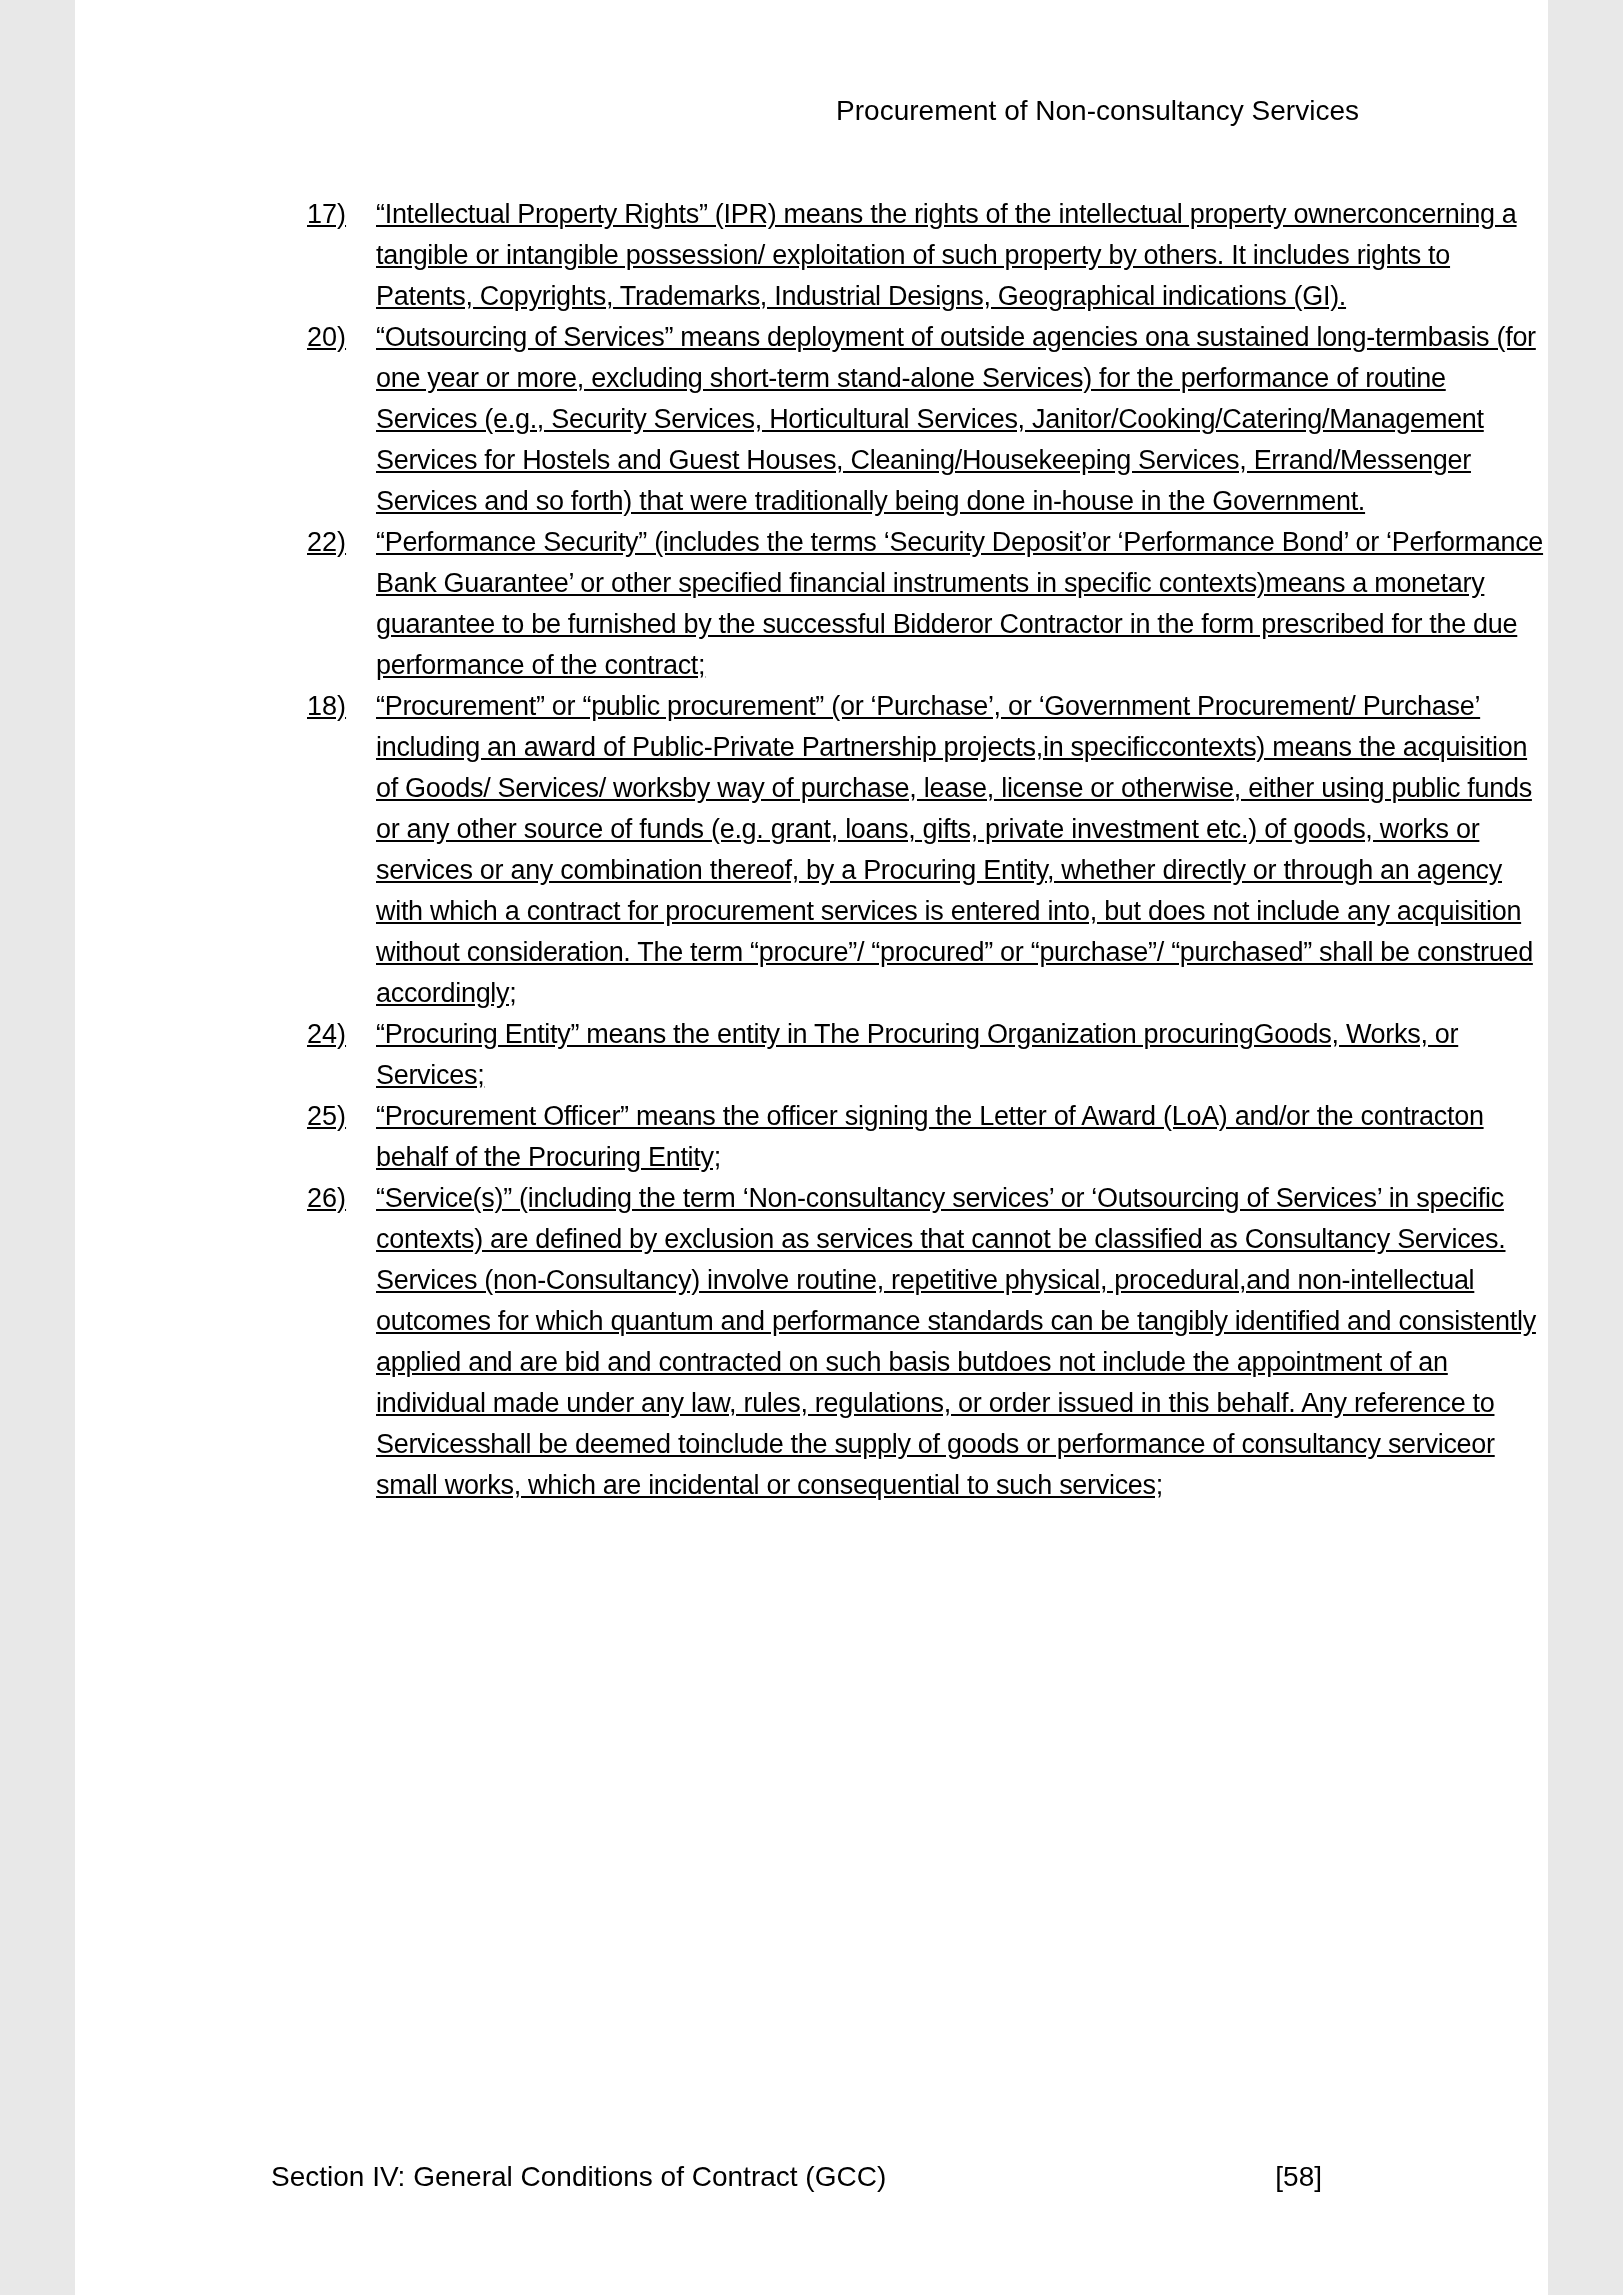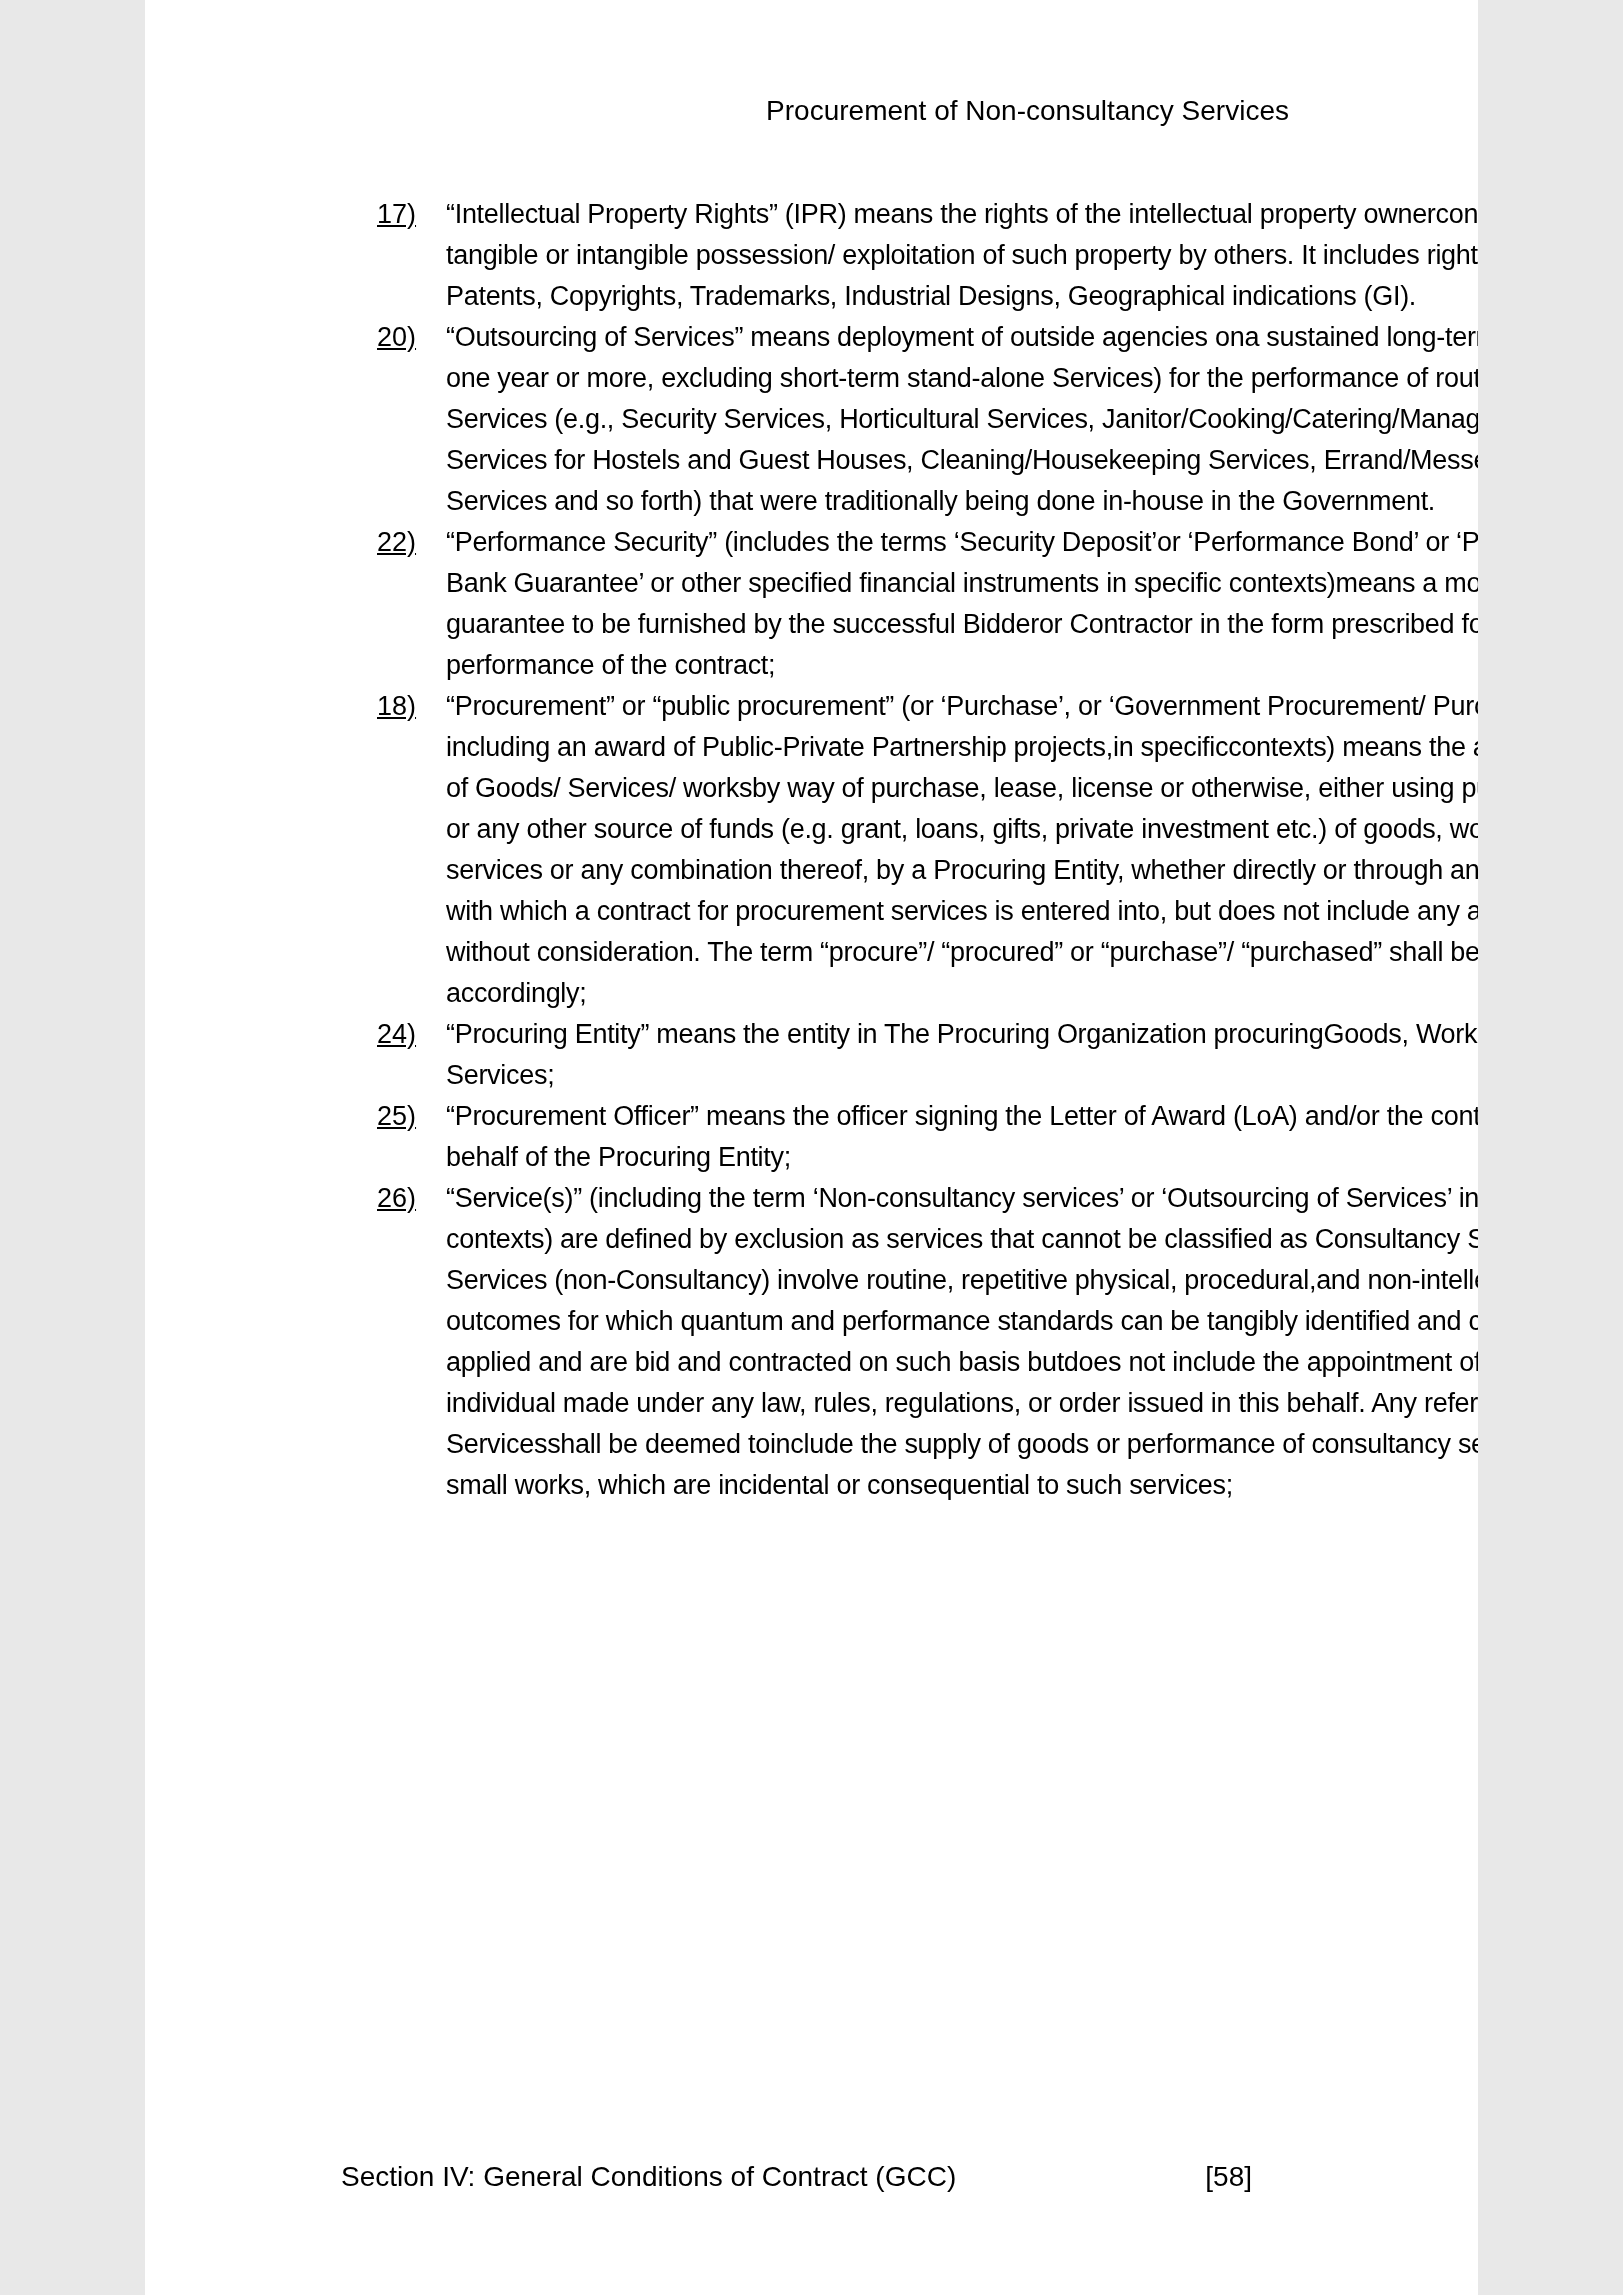--- a/index.html
+++ b/index.html
@@ -2,21 +2,21 @@
 <html style="font-size:10.5px"><head>
 <meta charset="utf-8">
 <style>
   html, body {
     margin: 0;
     padding: 0;
     background: #e8e8e8;
   }
   .page {
     position: relative;
-    width: 1333px;
+    width: 1473px;
     height: 2295px;
     margin: 0 auto;
     background: #ffffff;
     overflow: hidden;
     color: #000000;
     font-family: "Liberation Sans", sans-serif;
   }
   .header {
     position: absolute;
     top: 90px;
@@ -41,20 +41,21 @@
     font-size: 27px;
     line-height: 41px;
     text-decoration: underline;
   }
   .text {
     width: 1171px;
     font-size: 27px;
     line-height: 41px;
     letter-spacing: -0.3px;
     text-align: left;
+    text-decoration: underline;
   }
   .footer {
     position: absolute;
     top: 2118px;
     left: 196px;
     right: 226px;
     display: flex;
     justify-content: space-between;
     align-items: baseline;
     font-size: 28px;

